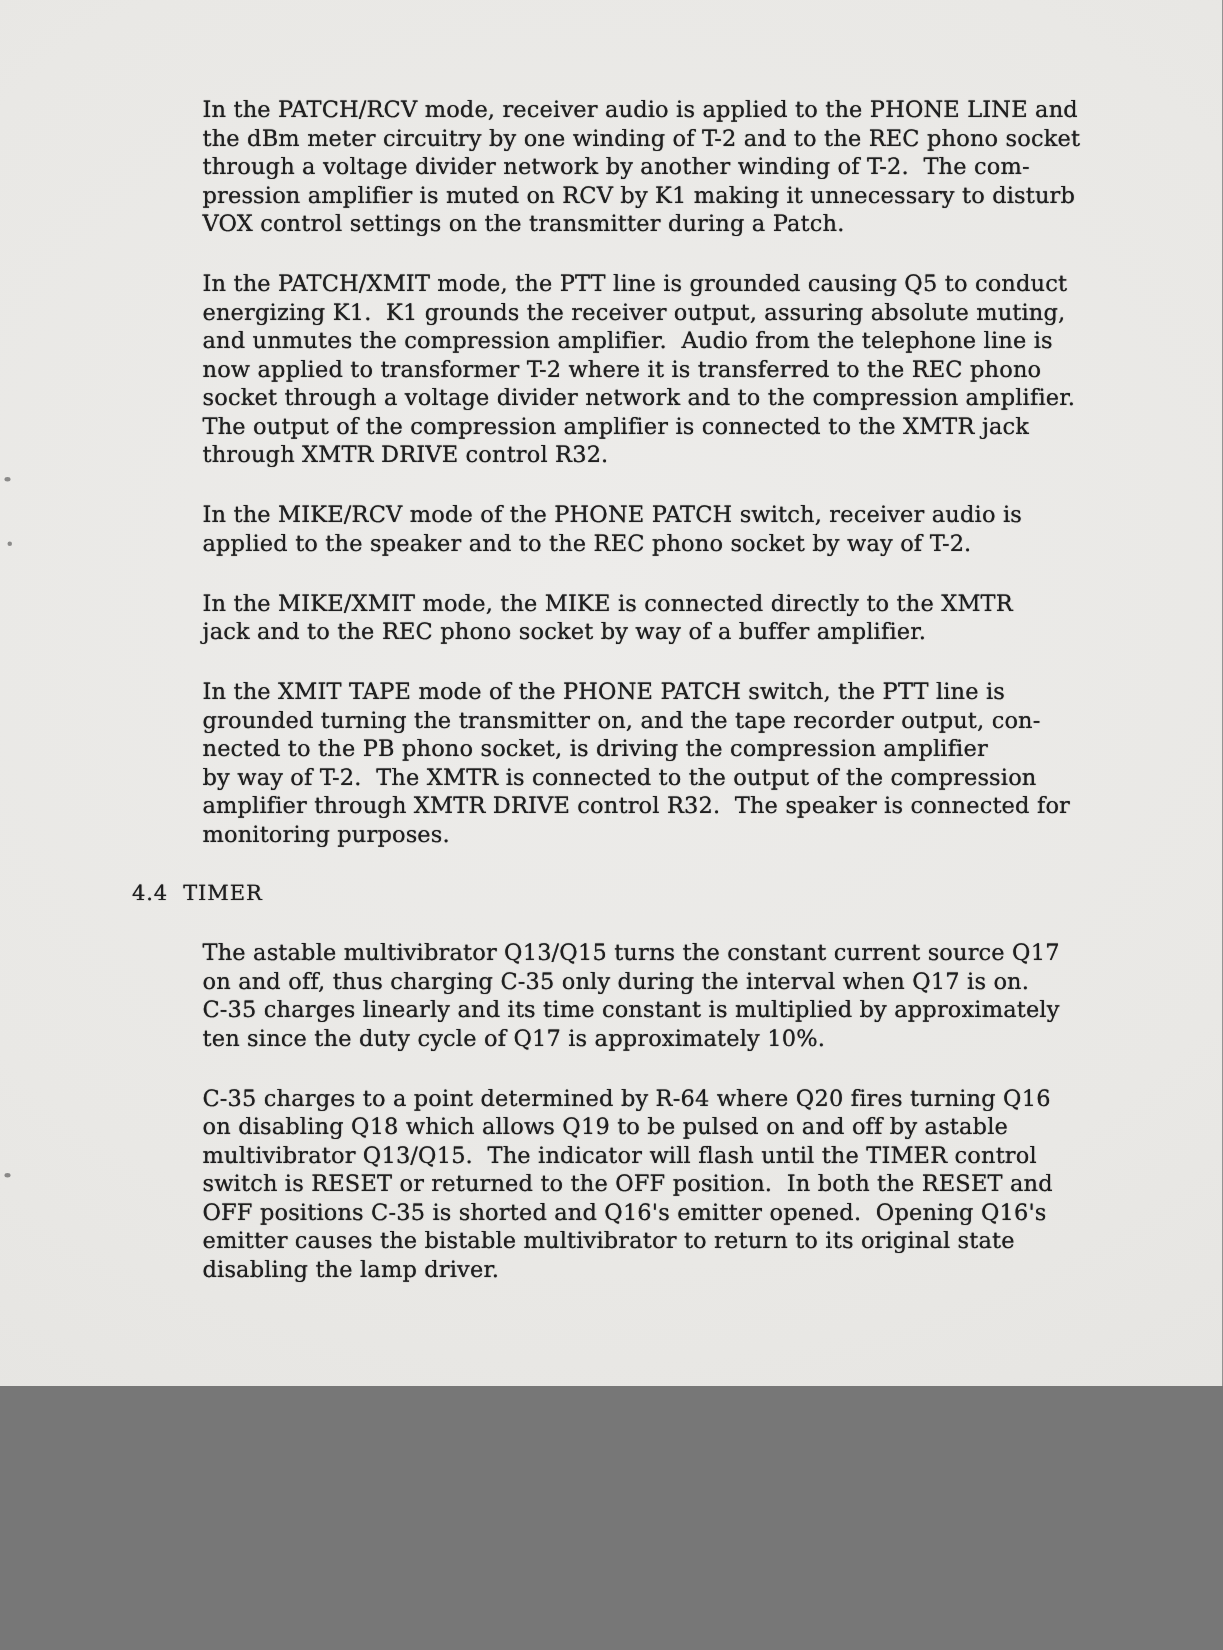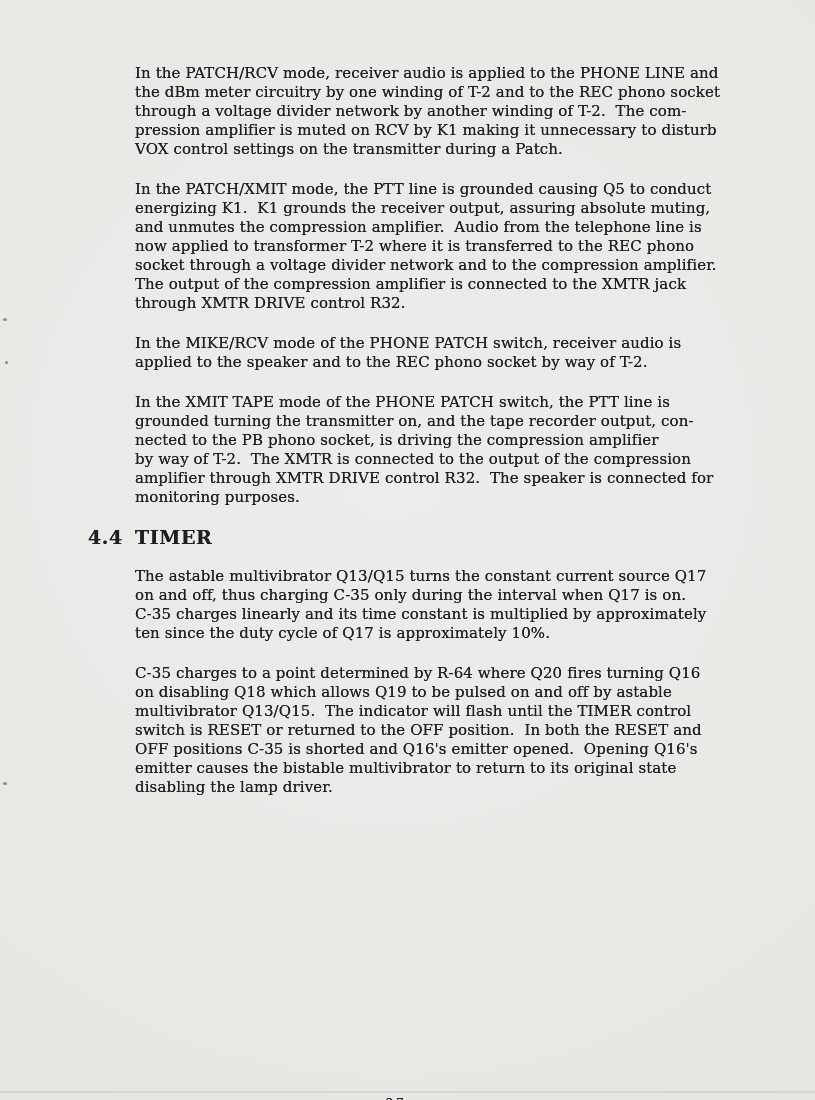--- a/index.html
+++ b/index.html
@@ -3,21 +3,21 @@
 <meta charset="utf-8">
 <style>
   html, body {
     margin: 0;
     padding: 0;
     background: #777;
   }
   .page {
     position: relative;
     width: 815px;
-    height: 1100px;
+    height: 924px;
     margin: 0;
     overflow: hidden;
     background:
       radial-gradient(ellipse 120% 90% at 48% 42%, #edecea 0%, #e9e8e5 55%, #e3e2df 100%);
     font-family: "DejaVu Serif", "Liberation Serif", serif;
     color: #1f1f1f;
   }
   .content {
     position: absolute;
     top: 64px;
@@ -27,23 +27,23 @@
   .content p {
     margin: 0 0 21px 0;
     font-size: 15px;
     line-height: 19px;
     white-space: pre-wrap;
     letter-spacing: 0.1px;
     text-shadow: 0 0 0.6px rgba(25,25,25,0.85);
   }
   .content h2 {
     margin: 21px 0 20px -47px;
-    font-size: 19px;
+    font-size: 14px;
     line-height: 19px;
-    font-weight: bold;
+    font-weight: normal;
     word-spacing: 5px;
     letter-spacing: 0.6px;
     white-space: pre-wrap;
     text-shadow: 0 0 0.6px rgba(25,25,25,0.85);
   }
   .content h2:first-child { margin-top: 0; }
   .page-number {
     position: absolute;
     top: 1097px;
     left: 366px;
@@ -83,20 +83,22 @@
 VOX control settings on the transmitter during a Patch.</p>
       <p>In the PATCH/XMIT mode, the PTT line is grounded causing Q5 to conduct
 energizing K1.  K1 grounds the receiver output, assuring absolute muting,
 and unmutes the compression amplifier.  Audio from the telephone line is
 now applied to transformer T-2 where it is transferred to the REC phono
 socket through a voltage divider network and to the compression amplifier.
 The output of the compression amplifier is connected to the XMTR jack
 through XMTR DRIVE control R32.</p>
       <p>In the MIKE/RCV mode of the PHONE PATCH switch, receiver audio is
 applied to the speaker and to the REC phono socket by way of T-2.</p>
+      <p>In the MIKE/XMIT mode, the MIKE is connected directly to the XMTR
+jack and to the REC phono socket by way of a buffer amplifier.</p>
       <p>In the XMIT TAPE mode of the PHONE PATCH switch, the PTT line is
 grounded turning the transmitter on, and the tape recorder output, con-
 nected to the PB phono socket, is driving the compression amplifier
 by way of T-2.  The XMTR is connected to the output of the compression
 amplifier through XMTR DRIVE control R32.  The speaker is connected for
 monitoring purposes.</p>
     </section>
 
     <section>
       <h2>4.4 TIMER</h2>

